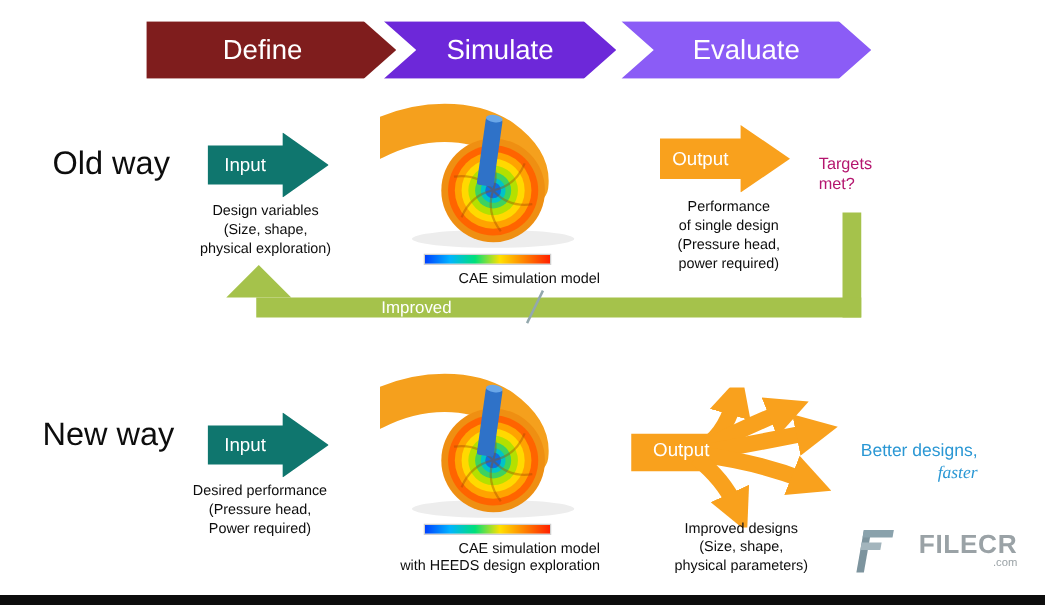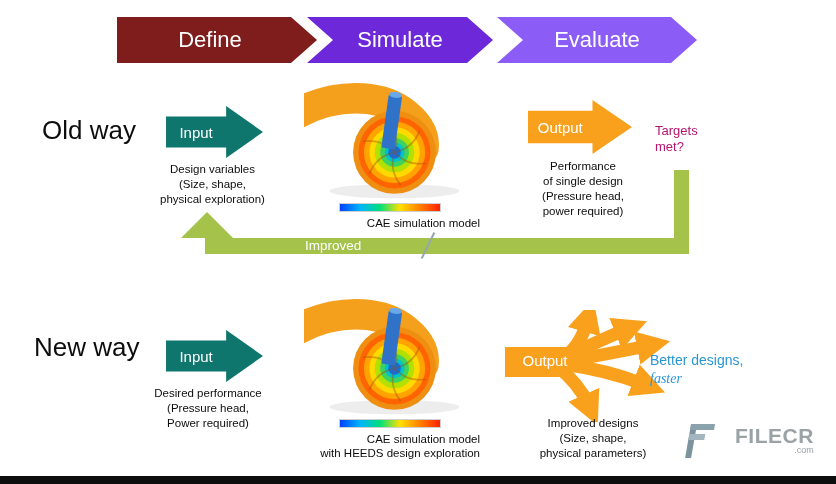--- a/index.html
+++ b/index.html
@@ -41,21 +41,21 @@
   
   .desc { position:absolute; font-size:11.5px; line-height:1.3; text-align:center; color:#0d0d0d; }
   .d-in-old  { left:140px; top:162px; width:145px; }
   .d-out-old { left:523px; top:159px; width:120px; }
   .d-in-new  { left:133px; top:386px; width:150px; }
   .d-out-new { left:527px; top:416px; width:132px; }
 
   .targets { position:absolute; left:655px; top:123px; width:76px; text-align:left;
              font-size:13px; line-height:1.25; color:#b4156e; }
 
-  .benefit { position:absolute; left:650px; top:351px; width:132px; text-align:left;
+  .benefit { position:absolute; left:650px; top:351px; width:132px; text-align:right;
              font-size:14px; line-height:1.35; color:#2a97d4; }
   .benefit .it { font-style:italic; display:block;font-family:Liberation Serif, serif; }
 
   
   .sim-block { position:absolute; width:180px; text-align:right; }
   .s1 { left:300px; top:82px; }
   .s2 { left:300px; top:298px; }
   .sim-svg { width:172px; height:119px; display:block; margin:0 auto; }
   .colorbar {
     width:100px; height:7px; margin:2px auto 0 auto; border:1px solid #cfcfcf;

